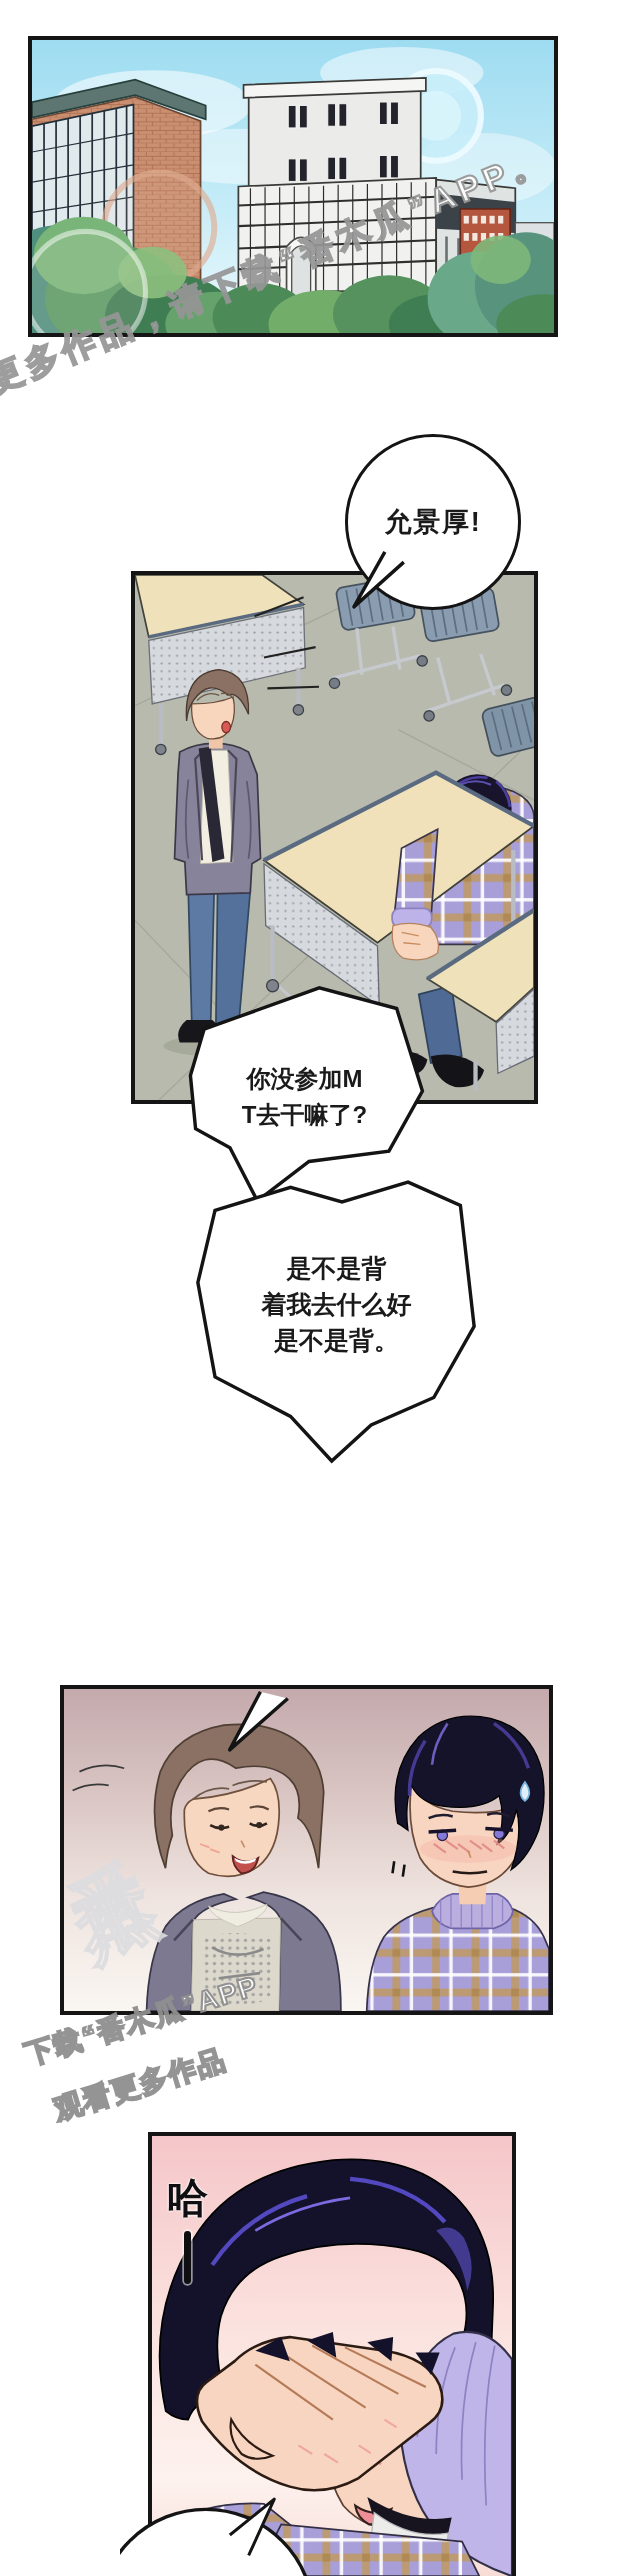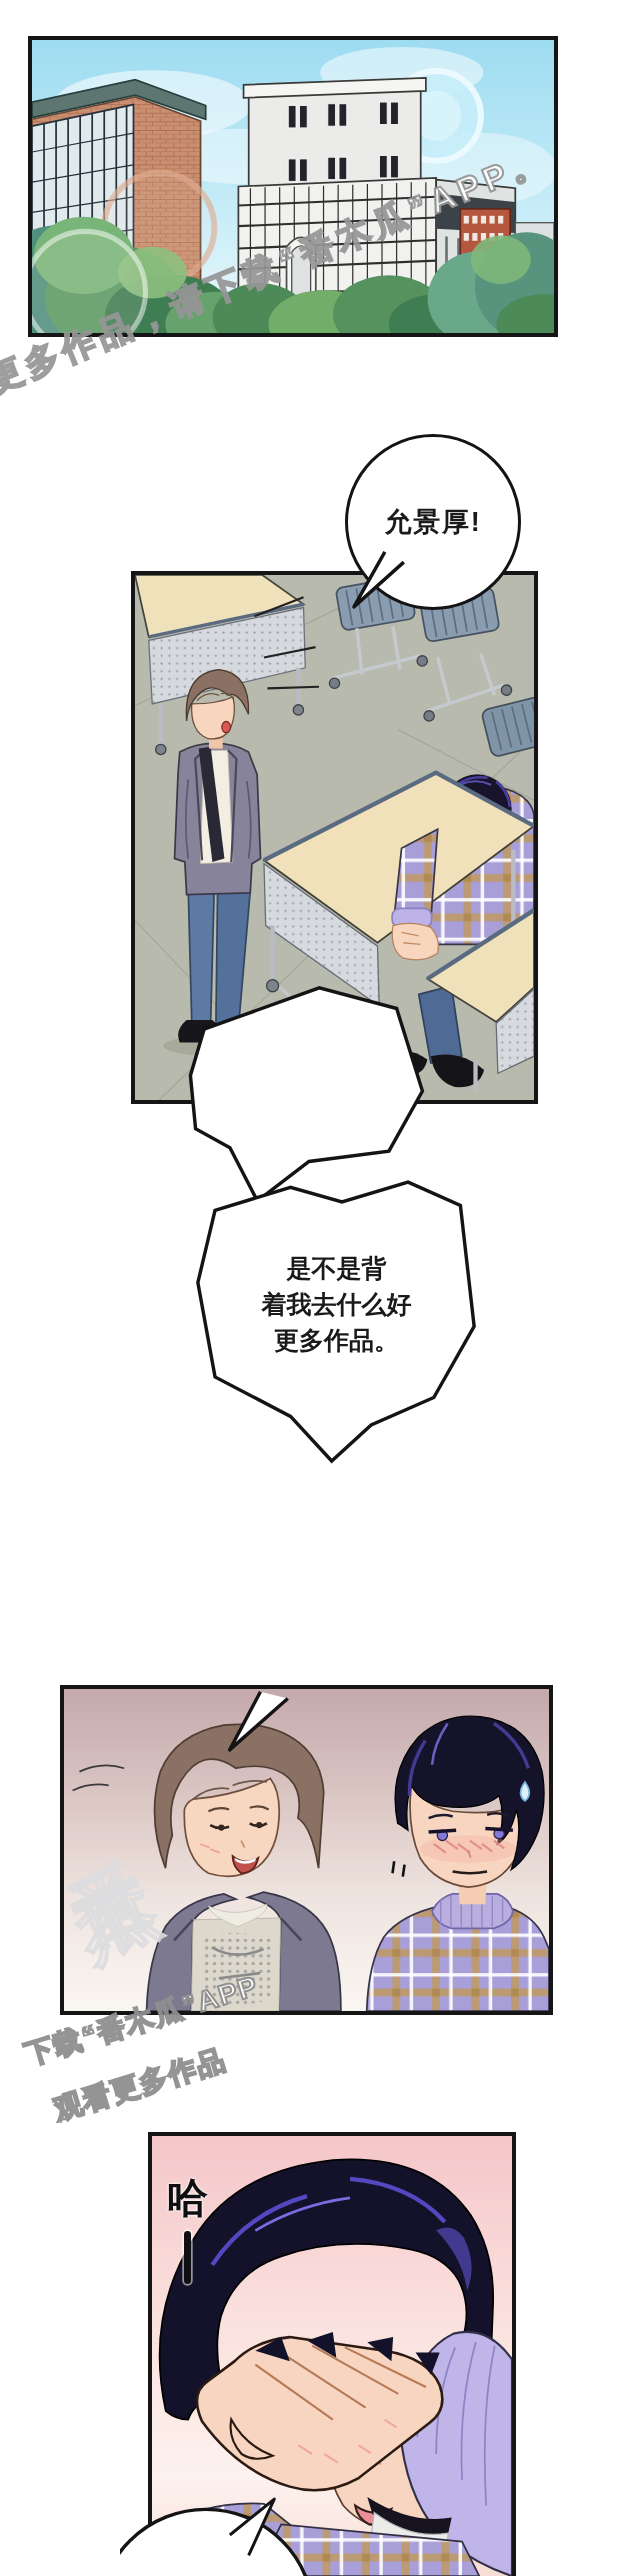--- a/index.html
+++ b/index.html
@@ -282,28 +282,32 @@
         <path d="M340,470 L464,390" stroke="#5a6a80" stroke-width="5"></path>
         <polygon points="420,522 464,482 464,560 422,580" fill="url(#dots2)" stroke="#676c75" stroke-width="1.5"></polygon>
         <path d="M396,566 L396,600" stroke="#b9bcc2" stroke-width="5"></path>
       </g>
     </svg>
   </div>
 
   <svg class="poly-bubble" id="bubble2" width="258" height="232" viewBox="0 0 300 270" style="left:180px;top:981px">
     <polygon points="28,56 162,8 252,32 282,128 243,198 150,210 90,256 58,194 18,172 12,110" fill="#ffffff" stroke="#141414" stroke-width="4" stroke-linejoin="miter"></polygon>
   </svg>
+  <div class="bubble-text" id="bubble2-text">
+    <span>你没参加M</span>
+    <span>T去干嘛了?</span>
+  </div>
 
   <svg class="poly-bubble" id="bubble3" width="296" height="292" viewBox="0 0 345 340" style="left:185px;top:1176px">
     <polygon points="35,40 123,13 183,30 260,7 321,34 337,175 290,258 217,290 171,332 123,280 35,234 15,124" fill="#ffffff" stroke="#141414" stroke-width="4" stroke-linejoin="miter"></polygon>
   </svg>
   <div class="bubble-text" id="bubble3-text">
     <span>是不是背</span>
     <span>着我去什么好</span>
-    <span>更多作品。</span>
+    <span>是不是背。</span>
   </div>
 
   <div class="panel" id="panel3">
     <svg viewBox="0 0 564 374" preserveAspectRatio="none">
       <defs>
         <pattern id="plaid3" width="46" height="46" patternUnits="userSpaceOnUse">
           <rect width="46" height="46" fill="#a89ed8"></rect>
           <rect x="14" width="9" height="46" fill="#bf9963" opacity=".85"></rect>
           <rect y="26" width="46" height="9" fill="#bf9963" opacity=".85"></rect>
           <rect x="14" y="26" width="9" height="9" fill="#b08a55"></rect>

